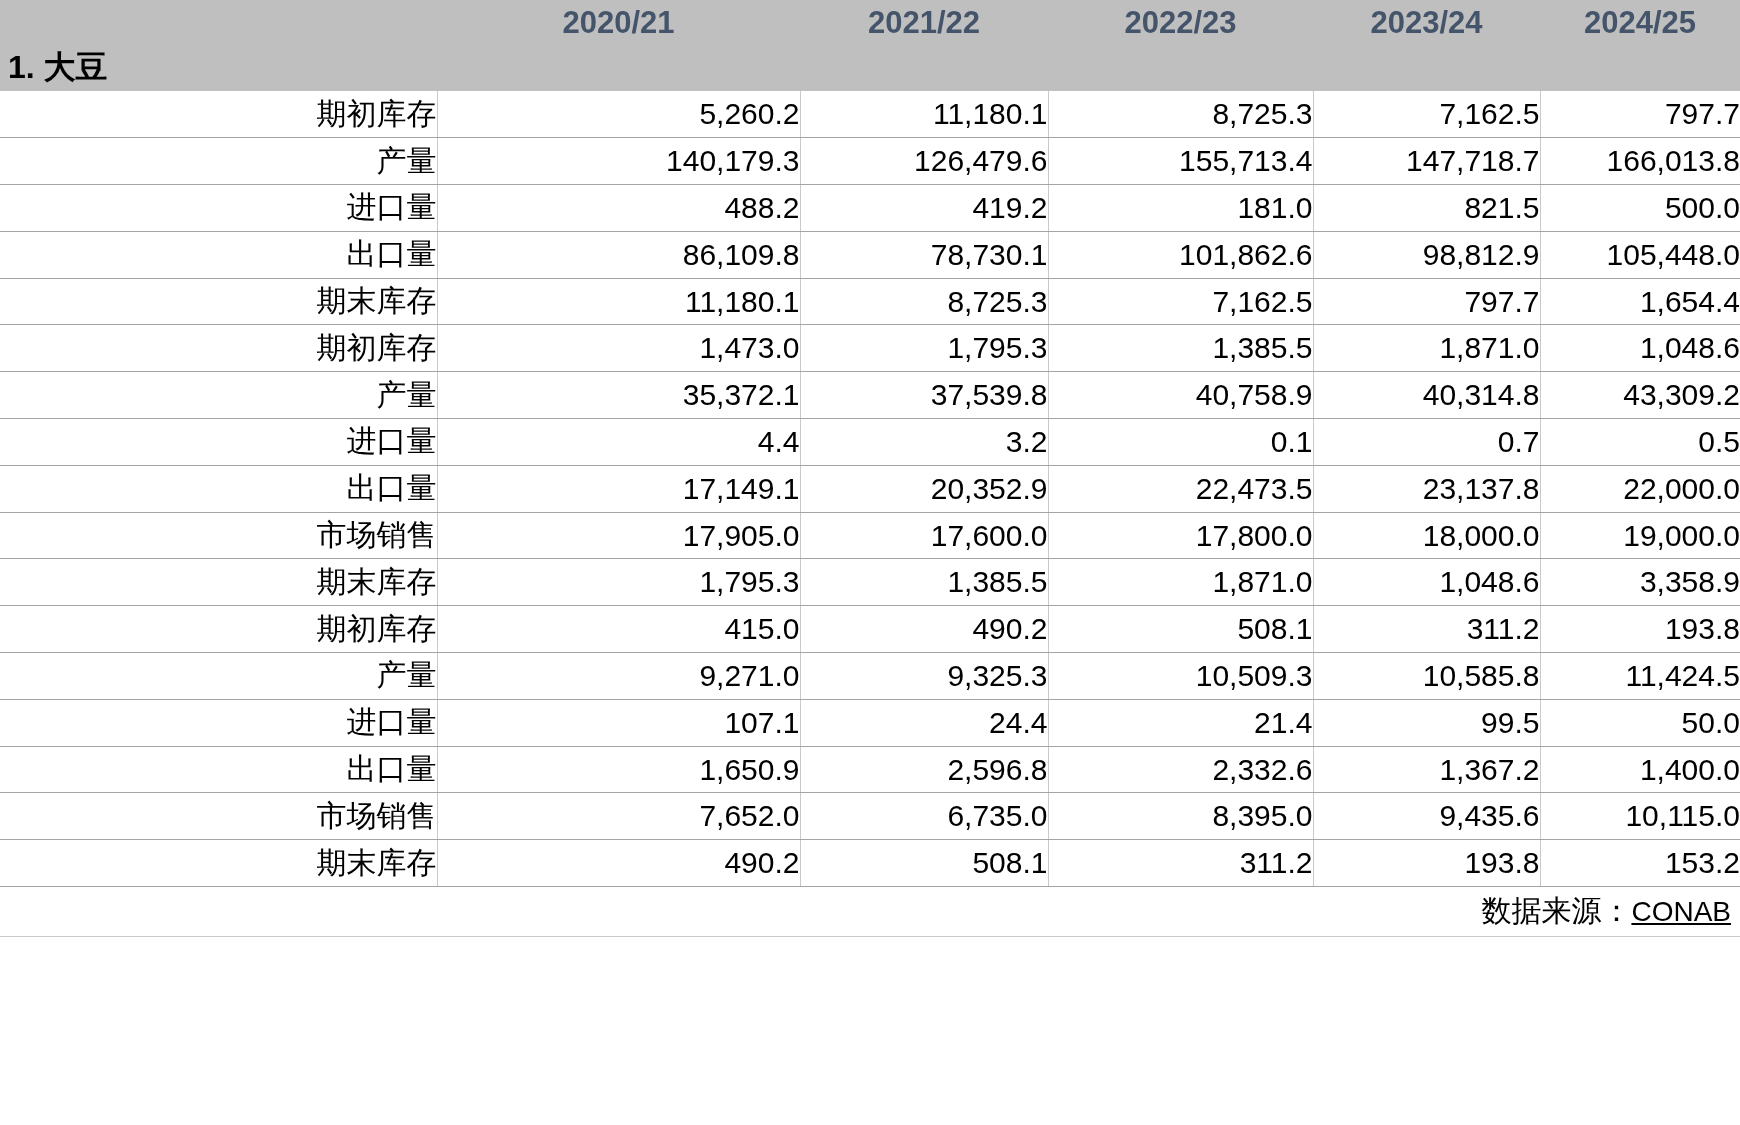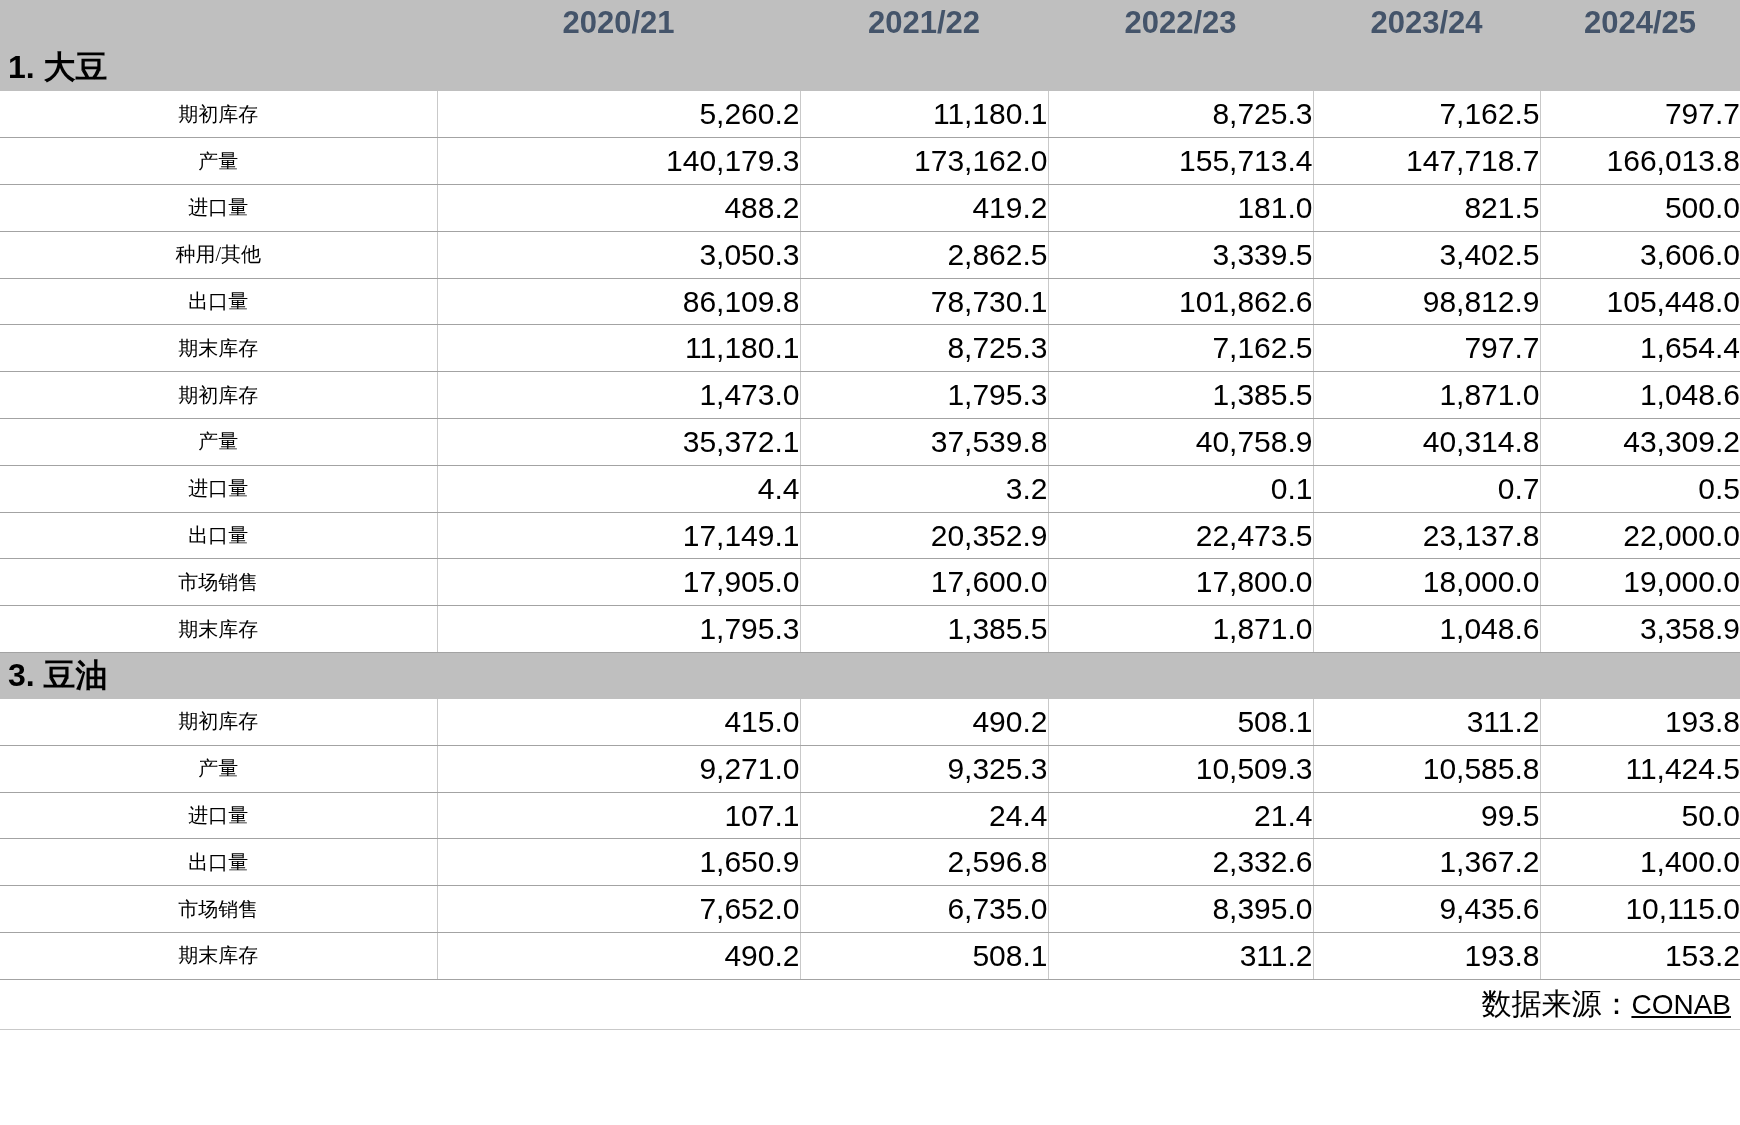--- a/index.html
+++ b/index.html
@@ -37,22 +37,22 @@
   .section-num{font-family:"Liberation Sans",sans-serif;}
   .section-title{font-family:Liberation Serif, serif;text-align:right;}
 
   tr.data-row{height:46.8px;}
   tr.data-row td{
     padding:0;vertical-align:middle;
     border-bottom:1px solid var(--h-border);
   }
   tr.data-row td:not(:last-child){border-right:1px solid var(--v-border);}
   td.row-label{
-    font-family:"Liberation Serif",serif;font-size:20px;
-    padding-left:107px;text-align:center;
+    font-family:"Liberation Serif",serif;font-size:30px;
+    padding-left:107px;text-align:right;
   }
   td.value-cell{
     font-family:"Liberation Sans",sans-serif;font-size:30px;
     text-align:right;padding-right:9px;
   }
 
   tr.footer-row{height:50px;}
   tr.footer-row td{
     padding:0 9px 0 0;text-align:right;vertical-align:middle;
     border-bottom:1px solid var(--v-border);
@@ -91,42 +91,34 @@
           <td class="row-label">期初库存</td>
           <td class="value-cell">5,260.2</td>
           <td class="value-cell">11,180.1</td>
           <td class="value-cell">8,725.3</td>
           <td class="value-cell">7,162.5</td>
           <td class="value-cell">797.7</td>
         </tr>
         <tr class="data-row">
           <td class="row-label">产量</td>
           <td class="value-cell">140,179.3</td>
-          <td class="value-cell">173,162.0</td>
+          <td class="value-cell">126,479.6</td>
           <td class="value-cell">155,713.4</td>
           <td class="value-cell">147,718.7</td>
           <td class="value-cell">166,013.8</td>
         </tr>
         <tr class="data-row">
           <td class="row-label">进口量</td>
           <td class="value-cell">488.2</td>
           <td class="value-cell">419.2</td>
           <td class="value-cell">181.0</td>
           <td class="value-cell">821.5</td>
           <td class="value-cell">500.0</td>
         </tr>
         <tr class="data-row">
-          <td class="row-label">种用/其他</td>
-          <td class="value-cell">3,050.3</td>
-          <td class="value-cell">2,862.5</td>
-          <td class="value-cell">3,339.5</td>
-          <td class="value-cell">3,402.5</td>
-          <td class="value-cell">3,606.0</td>
-        </tr>
-        <tr class="data-row">
           <td class="row-label">出口量</td>
           <td class="value-cell">86,109.8</td>
           <td class="value-cell">78,730.1</td>
           <td class="value-cell">101,862.6</td>
           <td class="value-cell">98,812.9</td>
           <td class="value-cell">105,448.0</td>
         </tr>
         <tr class="data-row">
           <td class="row-label">期末库存</td>
           <td class="value-cell">11,180.1</td>
@@ -175,23 +167,20 @@
           <td class="value-cell">18,000.0</td>
           <td class="value-cell">19,000.0</td>
         </tr>
         <tr class="data-row">
           <td class="row-label">期末库存</td>
           <td class="value-cell">1,795.3</td>
           <td class="value-cell">1,385.5</td>
           <td class="value-cell">1,871.0</td>
           <td class="value-cell">1,048.6</td>
           <td class="value-cell">3,358.9</td>
-        </tr>
-        <tr class="section-row">
-          <td colspan="6"><span class="section-num">3.</span> <span class="section-title">豆油</span></td>
         </tr>
         <tr class="data-row">
           <td class="row-label">期初库存</td>
           <td class="value-cell">415.0</td>
           <td class="value-cell">490.2</td>
           <td class="value-cell">508.1</td>
           <td class="value-cell">311.2</td>
           <td class="value-cell">193.8</td>
         </tr>
         <tr class="data-row">

